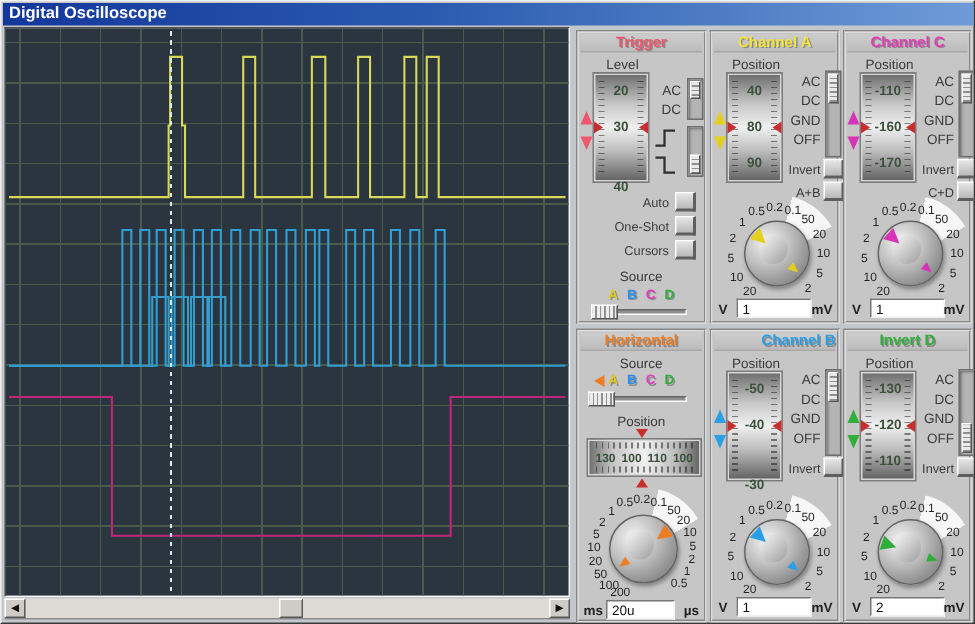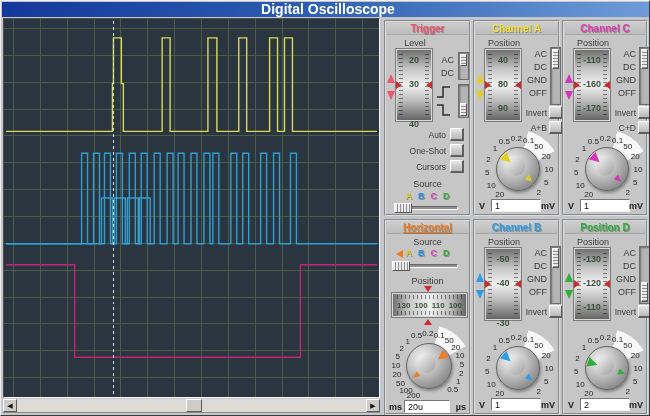--- a/index.html
+++ b/index.html
@@ -2,21 +2,21 @@
 <html><head>
 <meta charset="utf-8">
 <style>
   html,body{margin:0;padding:0;background:#555;font-family:"Liberation Sans",sans-serif;}
   *{box-sizing:border-box;}
   .window{position:relative;width:650px;height:416px;background:#c3c7cb;
     border-top:1px solid #f0f0f0;border-left:1px solid #f0f0f0;
     border-right:1px solid #3a3a3a;border-bottom:1px solid #3a3a3a;overflow:hidden;}
   .titlebar{position:absolute;left:1px;top:1px;width:648px;height:15px;
     background:linear-gradient(90deg,#14379b 0%,#2b5cb0 45%,#6f9bd8 100%);
-    color:#fff;font-size:14px;font-weight:bold;line-height:15px;padding-left:4px;text-align:center;}
+    color:#fff;font-size:11px;font-weight:bold;line-height:15px;padding-left:4px;}
   
   .scope{position:absolute;left:2px;top:17px;width:377px;height:380px;
     border-top:1px solid #4d4d4d;border-left:1px solid #4d4d4d;
     border-right:1px solid #f8f8f8;border-bottom:1px solid #f8f8f8;}
   .scope svg{display:block;width:100%;height:100%;}
   
   .scrollbar{position:absolute;left:2px;top:398px;width:377px;height:14px;background:#dedbd6;
     border-bottom:1px solid #8a8a8a;}
   .sbtn{position:absolute;top:0;width:14px;height:13px;background:#cfccc7;
     border-top:1px solid #fff;border-left:1px solid #fff;border-right:1px solid #5a5a5a;border-bottom:1px solid #5a5a5a;
@@ -313,21 +313,21 @@
           <span class="klabel" style="left: 74px; top: 35px;">10</span>
           <span class="klabel" style="left: 71.3199px; top: 47.6088px;">5</span>
           <span class="klabel" style="left: 63.743px; top: 58.0375px;">2</span>
         </div>
       <span class="unit ul" style="left:4px;top:179px">V</span>
       <div class="valbox" style="left:16px;top:177px;width:50px">1</div>
       <span class="unit ur" style="right:3px;top:179px">mV</span>
     </div>
 
     <div class="panel" style="left: 2px; top: 201px; --acc: #ee7d22;">
-      <div class="ptitle" style="color: rgb(238, 125, 34); text-decoration: underline;">Horizontal</div>
+      <div class="ptitle" style="color: rgb(238, 125, 34);">Horizontal</div>
       <div class="plabel" style="top:16px;left:0;width:100%;text-align:center">Source</div>
       <i class="src-marker" style="left:10px;top:29px"></i>
       <div class="srcrow" style="top:27px">
         <span style="color: rgb(221, 200, 24);">A</span>
         <span style="color: rgb(42, 142, 240);">B</span>
         <span style="color: rgb(224, 60, 192);">C</span>
         <span style="color: rgb(47, 174, 58);">D</span>
       </div>
       <div class="slider" style="left:6px;top:40px;width:66px">
         <i class="track"></i>
@@ -370,21 +370,21 @@
           <span class="klabel" style="left: 75.2789px; top: 45.8611px;">2</span>
           <span class="klabel" style="left: 72.1373px; top: 54.4926px;">1</span>
           <span class="klabel" style="left: 66.7382px; top: 61.9237px;">0.5</span>
         </div>
       <span class="unit ul" style="left:3px;top:181px">ms</span>
       <div class="valbox" style="left:18px;top:179px;width:46px">20u</div>
       <span class="unit ur" style="right:3px;top:181px">µs</span>
     </div>
 
     <div class="panel" style="left: 91px; top: 201px; --acc: #2a9fe8;">
-      <div class="ptitle" style="color: rgb(42, 159, 232);">Channel B</div>
+      <div class="ptitle" style="color: rgb(42, 159, 232); text-align: right;">Channel B</div>
       <div class="plabel pos-label">Position</div>
       <div class="acc-arrows">
           <i class="tri up"></i>
           <i class="tri down"></i>
         </div>
       <div class="vwheel">
         <i class="wtick l"></i>
           <i class="wtick r"></i>
         <span class="wv" style="top:6px">-50</span>
         <span class="wv" style="top:30px">-40</span>
@@ -422,21 +422,21 @@
           <span class="klabel" style="left: 74px; top: 35px;">10</span>
           <span class="klabel" style="left: 71.3199px; top: 47.6088px;">5</span>
           <span class="klabel" style="left: 63.743px; top: 58.0375px;">2</span>
         </div>
       <span class="unit ul" style="left:4px;top:179px">V</span>
       <div class="valbox" style="left:16px;top:177px;width:50px">1</div>
       <span class="unit ur" style="right:3px;top:179px">mV</span>
     </div>
 
     <div class="panel" style="left: 180px; top: 201px; width: 86px; --acc: #2fae3a;">
-      <div class="ptitle" style="color: rgb(47, 174, 58);">Position D</div>
+      <div class="ptitle" style="color: rgb(47, 174, 58);">Invert D</div>
       <div class="plabel pos-label">Position</div>
       <div class="acc-arrows">
           <i class="tri up"></i>
           <i class="tri down"></i>
         </div>
       <div class="vwheel">
         <i class="wtick l"></i>
           <i class="wtick r"></i>
         <span class="wv" style="top:6px">-130</span>
         <span class="wv" style="top:30px">-120</span>

